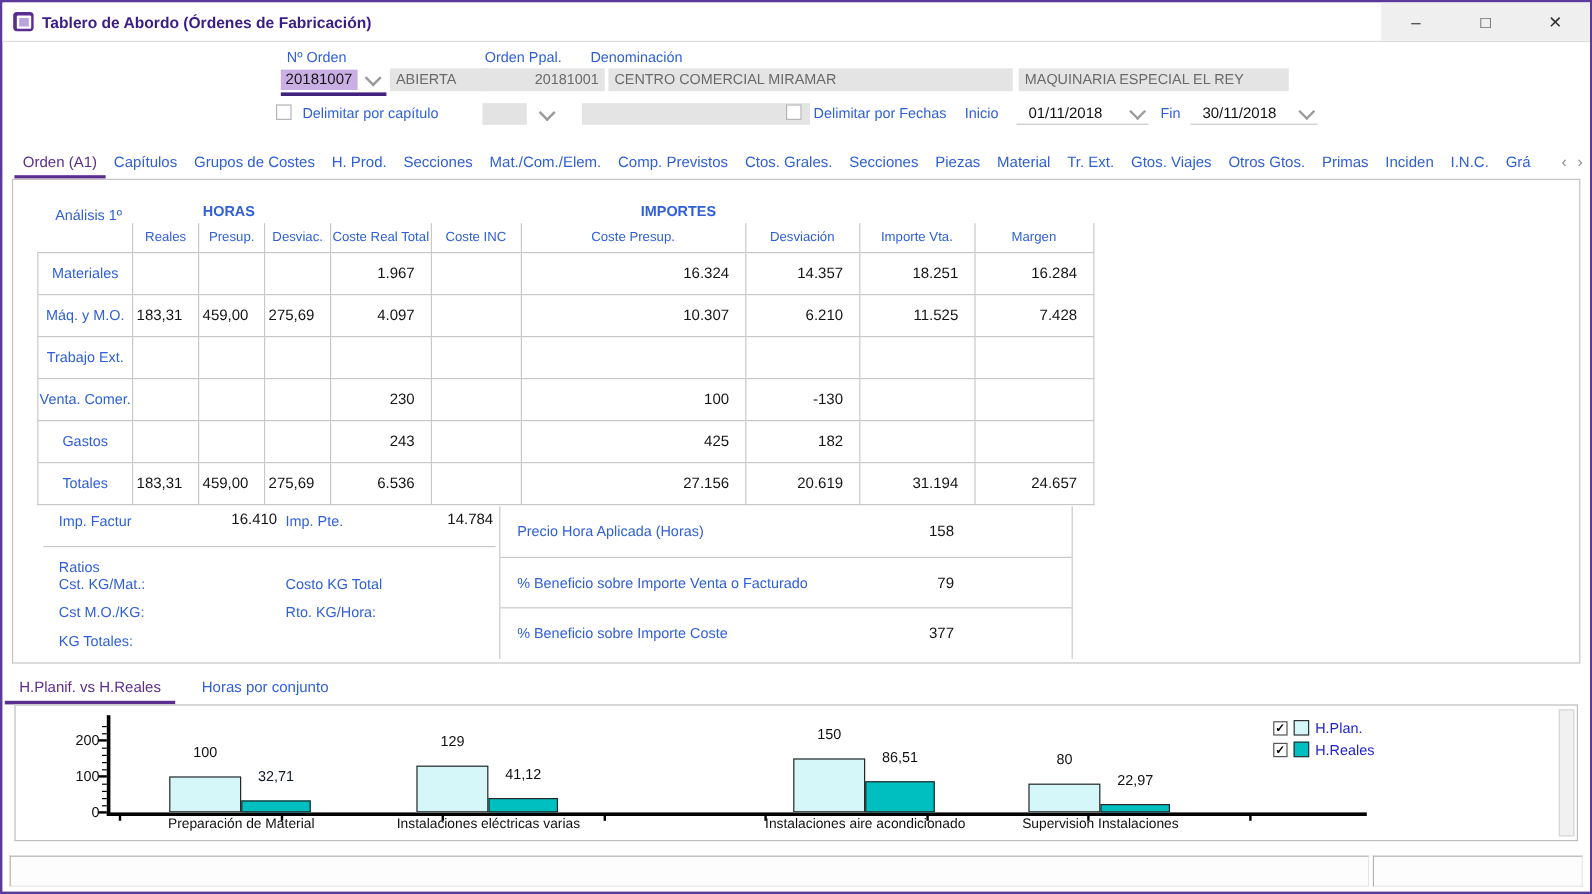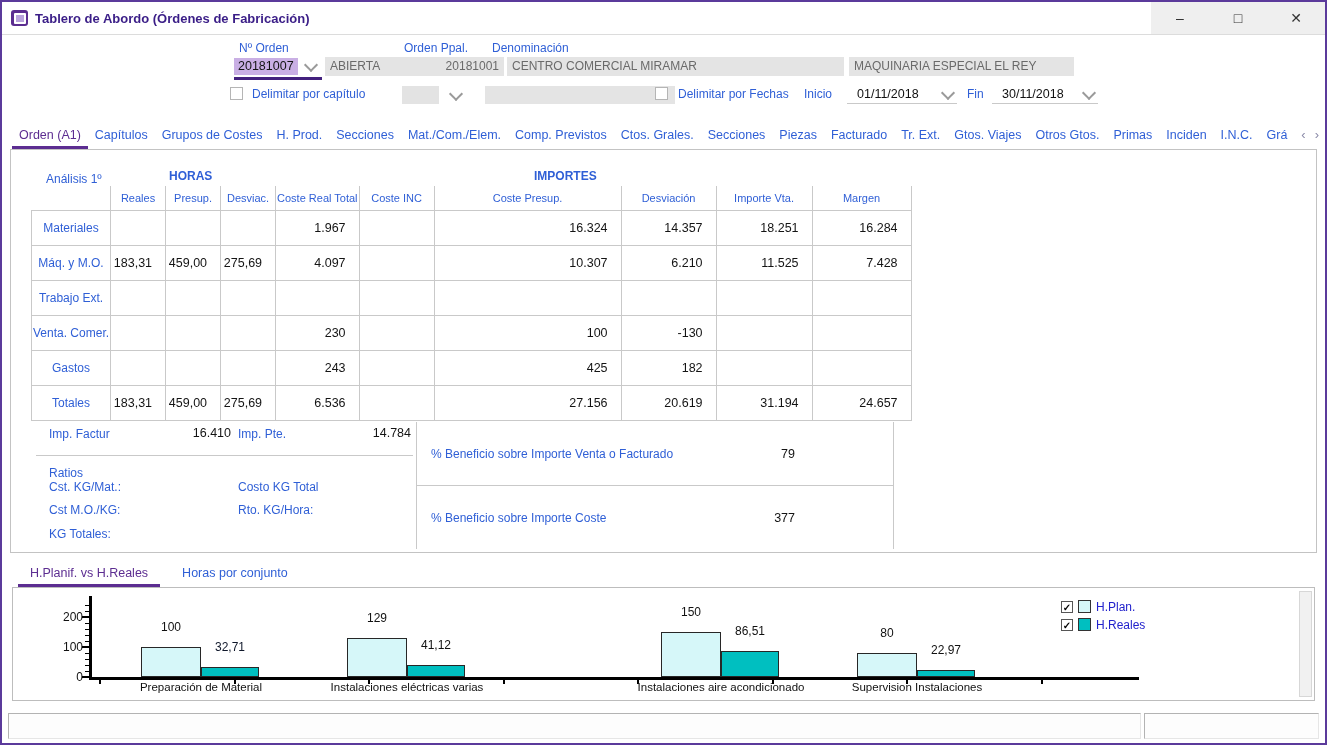--- a/index.html
+++ b/index.html
@@ -51,21 +51,21 @@
   #analysis-table td{text-align:right;padding-right:13px;color:#141414;font-size:12.5px;}
   .sum-lbl{position:absolute;color:#2f5fd6;white-space:nowrap;}
   .sum-val{position:absolute;color:#141414;font-size:12.5px;text-align:right;white-space:nowrap;}
   .hline{position:absolute;height:1px;background:#c9c9c9;}
   .metrics{position:absolute;left:405px;top:272px;width:478px;height:127px;border-left:1px solid #c9c9c9;
            border-right:1px solid #c9c9c9;box-sizing:border-box;display:flex;flex-direction:column;}
   .metric-row{flex:1;position:relative;display:flex;align-items:center;padding-left:14px;color:#2f5fd6;border-bottom:1px solid #c9c9c9;}
   .metric-row:last-child{border-bottom:none;}
   .metric-value{position:absolute;left:300px;width:78px;text-align:right;color:#141414;font-size:12.5px;}
   
-  .chart-tabs{height:29px;display:flex;align-items:flex-end;padding-left:16px;gap:10px;margin-top:5px;}
+  .chart-tabs{height:29px;display:flex;align-items:flex-end;padding-left:2px;gap:10px;margin-top:5px;}
   .chart-tabs .tab{padding:0 12px 7px;}
   .chart-tabs .tab.active{padding-bottom:4px;}
   .chart-panel{position:relative;margin:0 10px;height:114px;border:1px solid #bdbdbd;box-sizing:border-box;background:#fff;}
   .chart-scroll{position:absolute;right:2px;top:3px;bottom:3px;width:11px;background:#f1f1f1;border:1px solid #d7d7d7;}
   .legend{position:absolute;left:1048px;top:11px;display:flex;flex-direction:column;gap:3px;}
   .legend-row{display:flex;align-items:center;gap:5px;height:15px;}
   .legend-check{width:12px;height:12px;border:1px solid #555;background:#fff;font-size:10px;line-height:11px;
                 text-align:center;font-weight:bold;color:#000;box-sizing:border-box;}
   .legend-swatch{width:13px;height:13px;border:1px solid #333;box-sizing:border-box;}
   .legend-label{color:#2222cc;font-size:12px;}
@@ -132,21 +132,21 @@
     <span class="tab active">Orden (A1)</span>
       <span class="tab">Capítulos</span>
       <span class="tab">Grupos de Costes</span>
       <span class="tab">H. Prod.</span>
       <span class="tab">Secciones</span>
       <span class="tab">Mat./Com./Elem.</span>
       <span class="tab">Comp. Previstos</span>
       <span class="tab">Ctos. Grales.</span>
       <span class="tab">Secciones</span>
       <span class="tab">Piezas</span>
-      <span class="tab">Facturado</span>
+      <span class="tab">Material</span>
       <span class="tab">Tr. Ext.</span>
       <span class="tab">Gtos. Viajes</span>
       <span class="tab">Otros Gtos.</span>
       <span class="tab">Primas</span>
       <span class="tab">Inciden</span>
       <span class="tab">I.N.C.</span>
       <span class="tab">Grá</span>
       <div class="tab-arrows">
       <span class="tab-arrow">‹</span>
       <span class="tab-arrow">›</span>
@@ -266,20 +266,24 @@
     <span class="sum-val" style="left:295px;top:276px;width:105px">14.784</span>
     <div class="hline" style="left:25px;top:305px;width:377px"></div>
     <span class="sum-lbl" style="left:38px;top:316px">Ratios</span>
     <span class="sum-lbl" style="left:38px;top:330px">Cst. KG/Mat.:</span>
     <span class="sum-lbl" style="left:227px;top:330px">Costo KG Total</span>
     <span class="sum-lbl" style="left:38px;top:353px">Cst M.O./KG:</span>
     <span class="sum-lbl" style="left:227px;top:353px">Rto. KG/Hora:</span>
     <span class="sum-lbl" style="left:38px;top:377px">KG Totales:</span>
 
     <div class="metrics" id="metrics">
+        <div class="metric-row">
+          <span>Precio Hora Aplicada (Horas)</span>
+          <span class="metric-value">158</span>
+        </div>
         <div class="metric-row">
           <span>% Beneficio sobre Importe Venta o Facturado</span>
           <span class="metric-value">79</span>
         </div>
         <div class="metric-row">
           <span>% Beneficio sobre Importe Coste</span>
           <span class="metric-value">377</span>
         </div>
       </div>
   </div>

